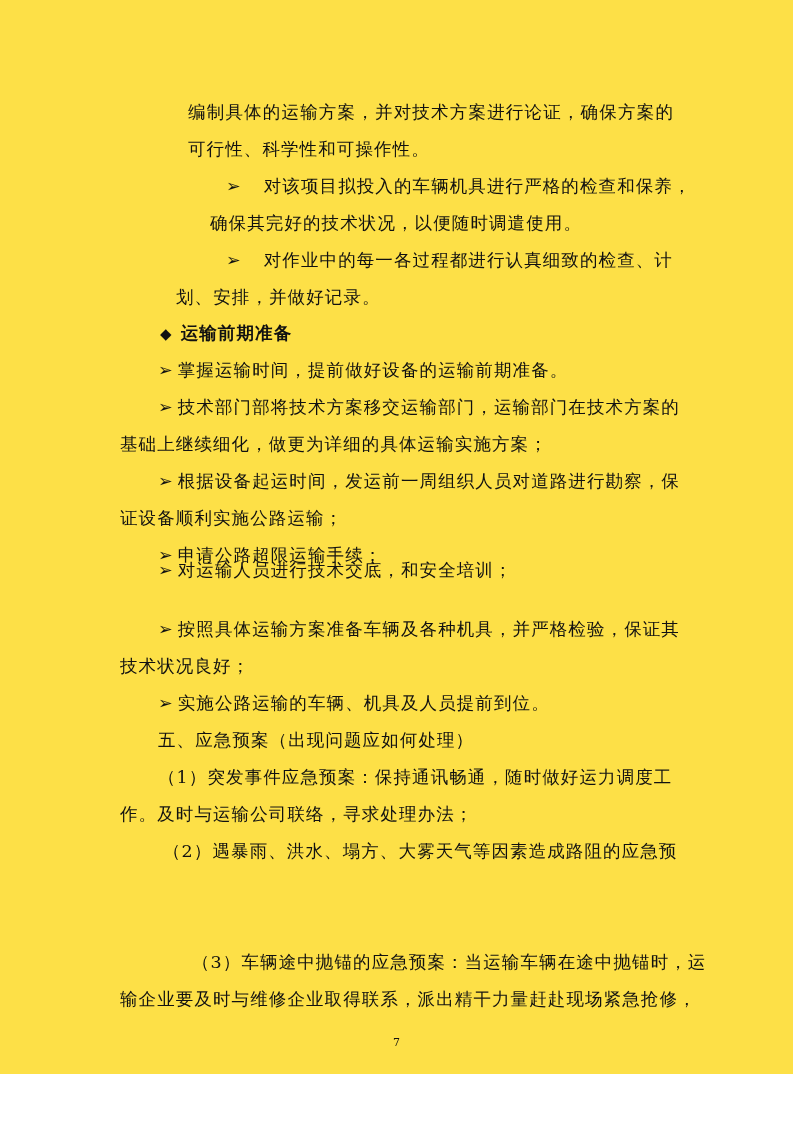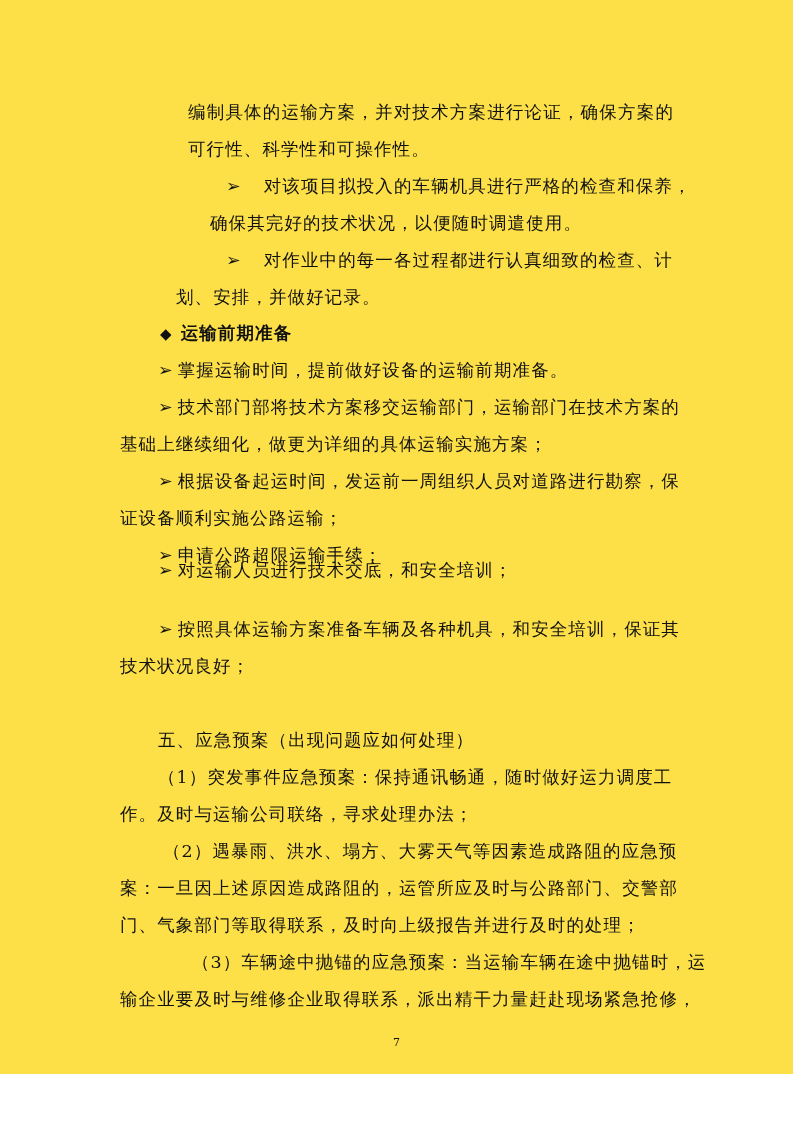--- a/index.html
+++ b/index.html
@@ -50,31 +50,32 @@
 
   <div class="line" style="left:158px; top:544px;">
     <span class="bullet">➢</span><span>申请公路超限运输手续；</span>
   </div>
 
   <div class="line" style="left:158px; top:559px;">
     <span class="bullet">➢</span><span>对运输人员进行技术交底，和安全培训；</span>
   </div>
 
   <div class="line" style="left:158px; top:618px;">
-    <span class="bullet">➢</span><span>按照具体运输方案准备车辆及各种机具，和安全培训，保证其</span>
+    <span class="bullet">➢</span><span>按照具体运输方案准备车辆及各种机具，并严格检验，保证其</span>
   </div>
   <div class="line" style="left:120px; top:655px;">技术状况良好；</div>
 
+  <div class="line" style="left:158px; top:692px;">
+    <span class="bullet">➢</span><span>实施公路运输的车辆、机具及人员提前到位。</span>
+  </div>
 
   <div class="line" style="left:158px; top:729px;">五、应急预案（出现问题应如何处理）</div>
 
   <div class="line" style="left:158px; top:766px;">（1）突发事件应急预案：保持通讯畅通，随时做好运力调度工</div>
   <div class="line" style="left:120px; top:803px;">作。及时与运输公司联络，寻求处理办法；</div>
 
   <div class="line" style="left:163px; top:840px;">（2）遇暴雨、洪水、塌方、大雾天气等因素造成路阻的应急预</div>
-  <div class="line" style="left:120px; top:877px;">案：一旦因上述原因造成路阻的，运管所应及时与公路部门、交警部</div>
-  <div class="line" style="left:120px; top:914px;">门、气象部门等取得联系，及时向上级报告并进行及时的处理；</div>
 
   <div class="line" style="left:158px; top:951px;margin-left:34px;">（3）车辆途中抛锚的应急预案：当运输车辆在途中抛锚时，运</div>
   <div class="line" style="left:120px; top:988px;">输企业要及时与维修企业取得联系，派出精干力量赶赴现场紧急抢修，</div>
 
   <div class="page-num">7</div>
 </div>
 
 </body></html>

